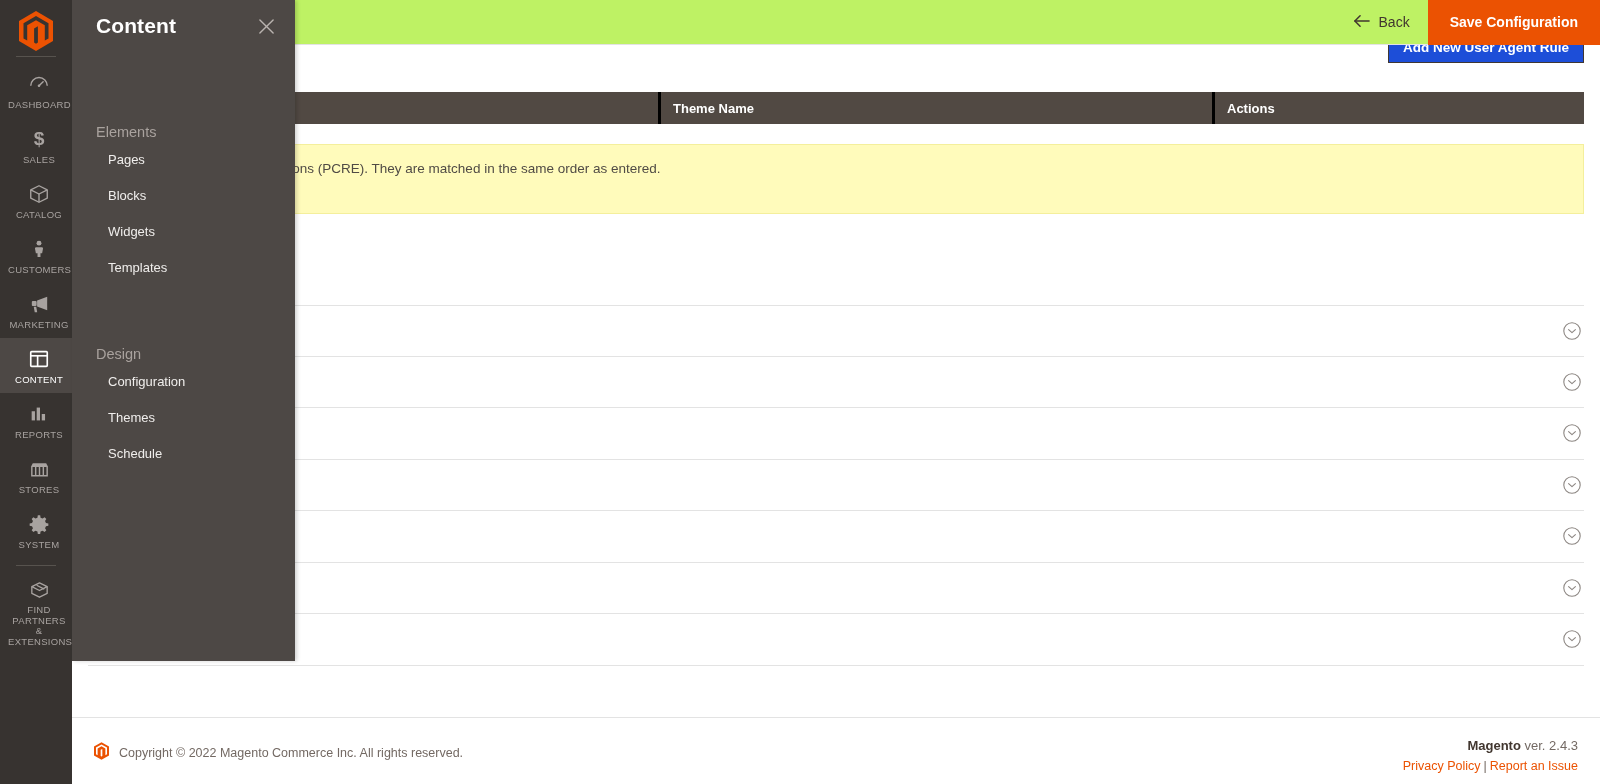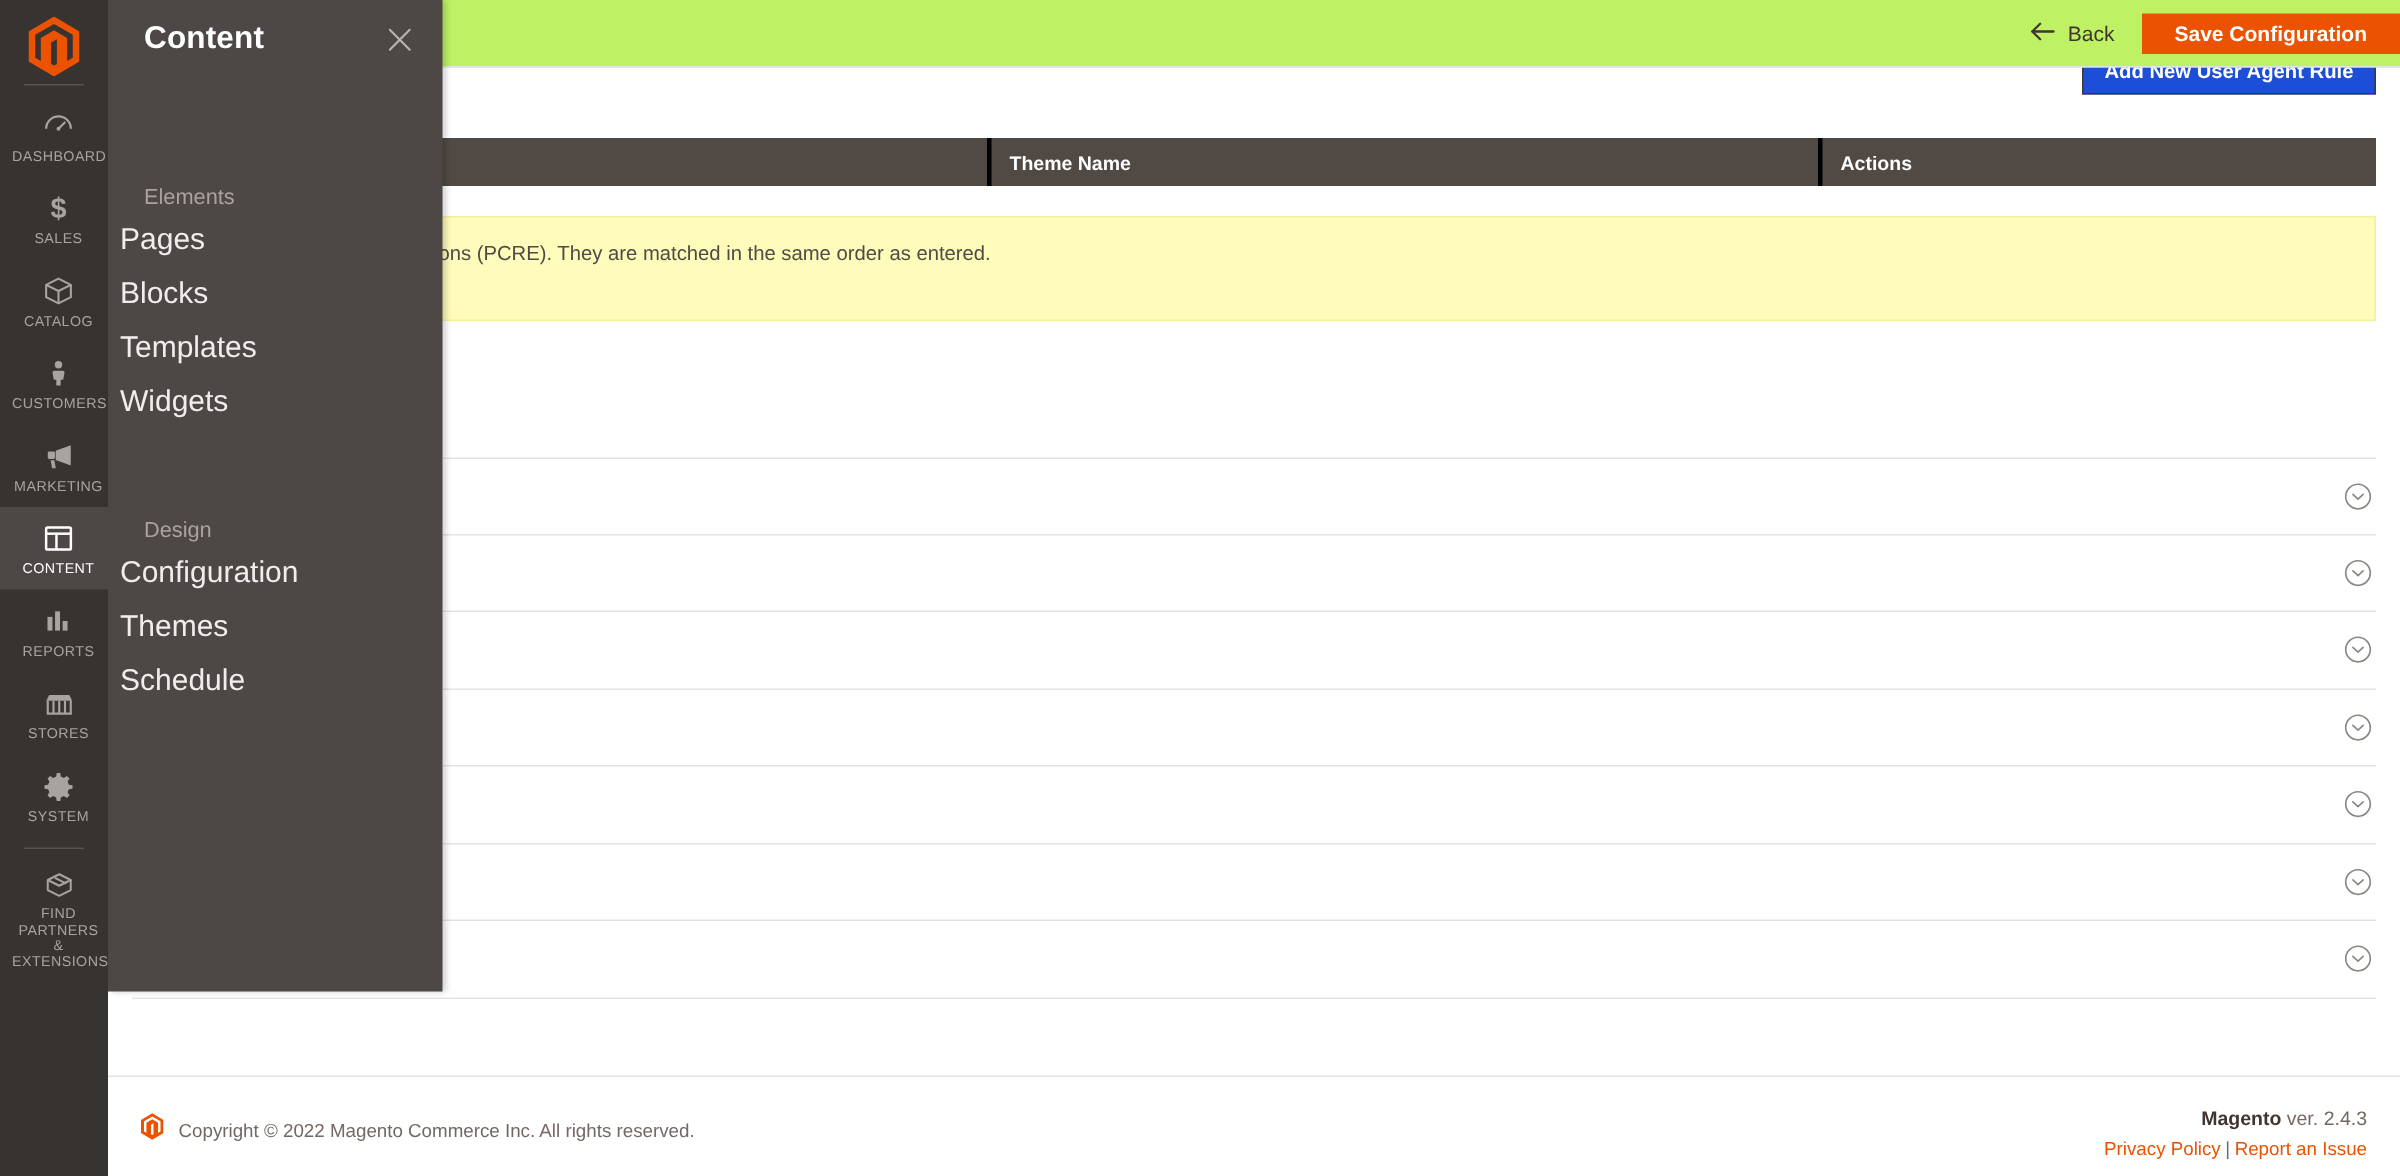--- a/index.html
+++ b/index.html
@@ -62,22 +62,22 @@
   }
   .flyout-close {
     width: 22px; height: 22px; cursor: pointer;
     display: flex; align-items: center; justify-content: center;
   }
   .flyout-group-title {
     font-size: 14.5px; color: #a9a29e; padding: 0 24px;
     margin-top: 42px; margin-bottom: 2px;
   }
   .flyout-link {
-    display: block; font-size: 20px; color: #f0eeec;
-    padding: 9px 24px 9px 8px; cursor: pointer; line-height: 18px;
+    display: block; font-size: 13px; color: #f0eeec;
+    padding: 9px 24px 9px 36px; cursor: pointer; line-height: 18px;
   }
   .fg-elements { margin-top: 78px; }
   .fg-design  { margin-top: 60px; }
 
   
   .page {
     position: absolute; left: 72px; top: 0;
     width: 1528px; height: 784px;
     background: #ffffff;
   }
@@ -93,21 +93,21 @@
     display: flex; align-items: center; gap: 9px;
     font-size: 14px; color: #41362f; cursor: pointer;
     padding: 0 18px; height: 45px;
   }
   .btn-plain {
     font-size: 14px; color: #41362f; cursor: pointer;
     padding: 0 22px; height: 45px; display: flex; align-items: center;
   }
   .btn-primary {
     background: #eb5202; color: #ffffff; font-size: 14px; font-weight: bold;
-    height: 27px; display: flex; align-items: center; padding: 0 22px;
+    height: 45px; display: flex; align-items: center; padding: 0 22px;
     cursor: pointer; white-space: nowrap;
   }
 
   
   .page-actions {
     position: absolute; right: 16px; top: 32px; z-index: 10;
   }
   .btn-secondary {
     background: #1d4ed8; color: #ffffff; font-size: 13.5px; font-weight: bold;
     border: 1px solid #3f3733; padding: 7px 14px; cursor: pointer;
@@ -445,22 +445,22 @@
           <path d="M2 2 L16 16"></path>
             <path d="M16 2 L2 16"></path>
         </svg>
       </span>
     </div>
 
     <div class="fg-elements">
       <div class="flyout-group-title">Elements</div>
       <a class="flyout-link">Pages</a>
       <a class="flyout-link">Blocks</a>
+      <a class="flyout-link">Widgets</a>
       <a class="flyout-link">Templates</a>
-      <a class="flyout-link">Widgets</a>
     </div>
 
     <div class="fg-design">
       <div class="flyout-group-title">Design</div>
       <a class="flyout-link">Configuration</a>
       <a class="flyout-link">Themes</a>
       <a class="flyout-link">Schedule</a>
     </div>
   </div>
 

